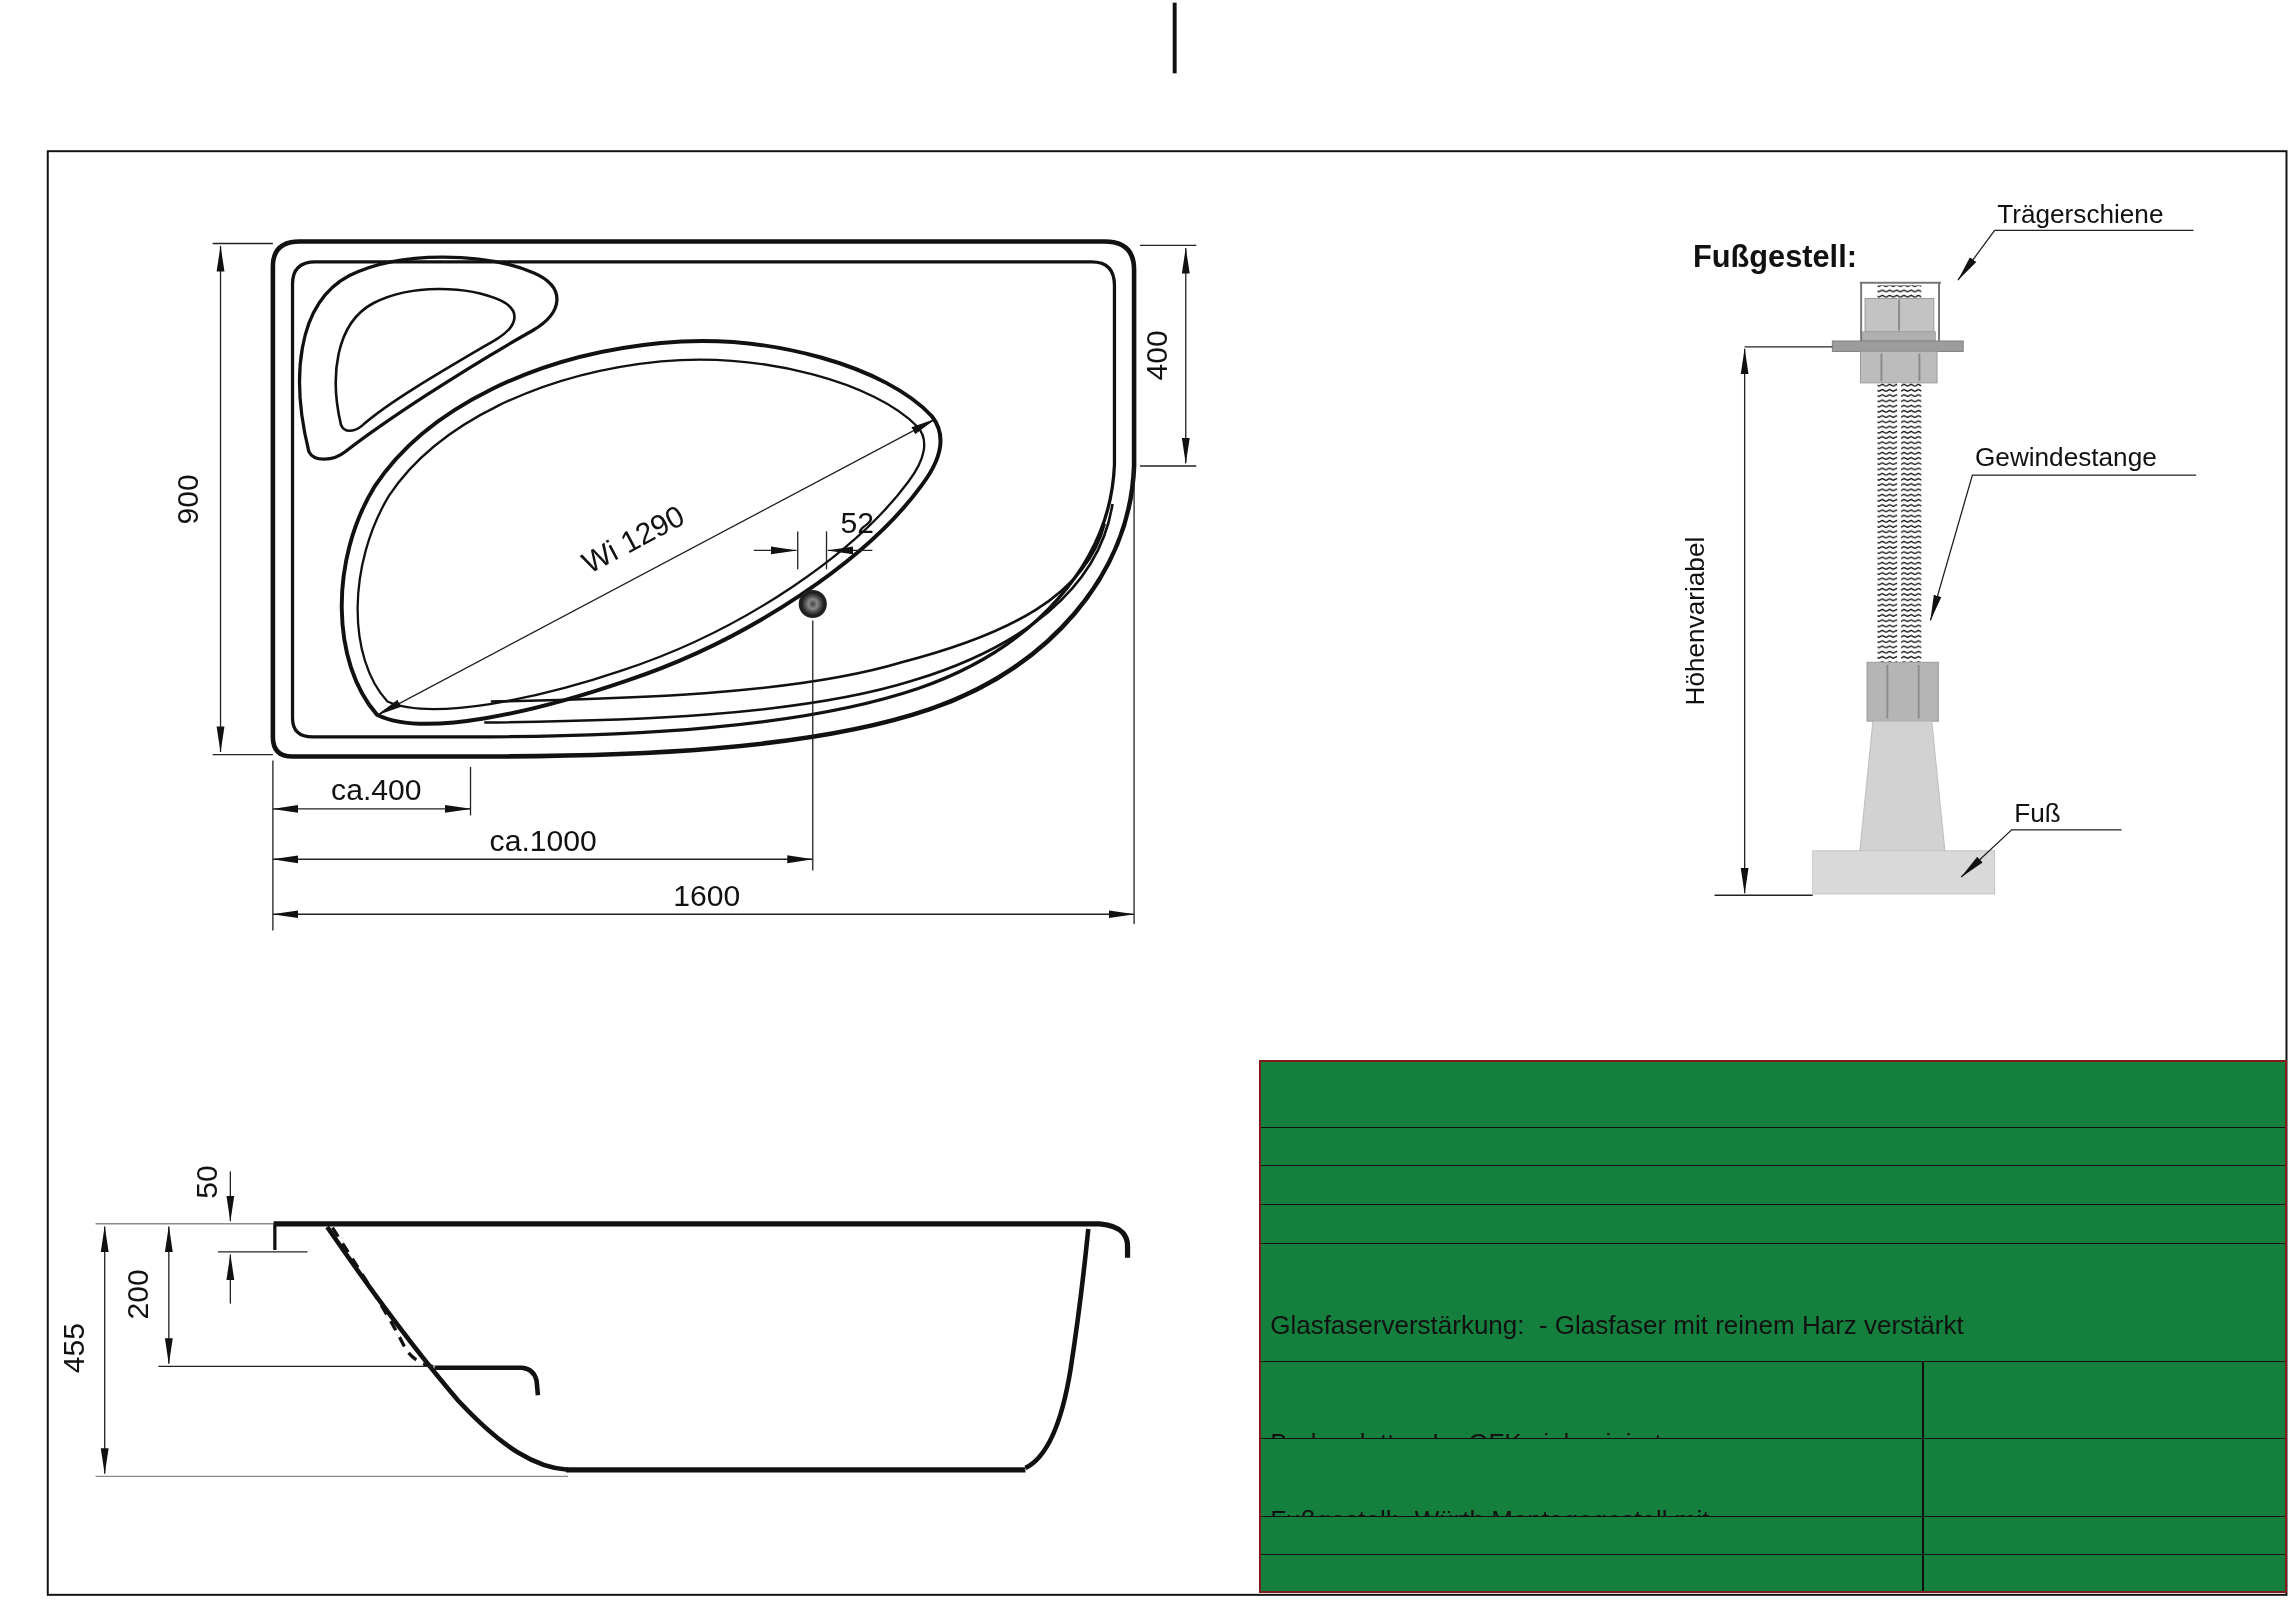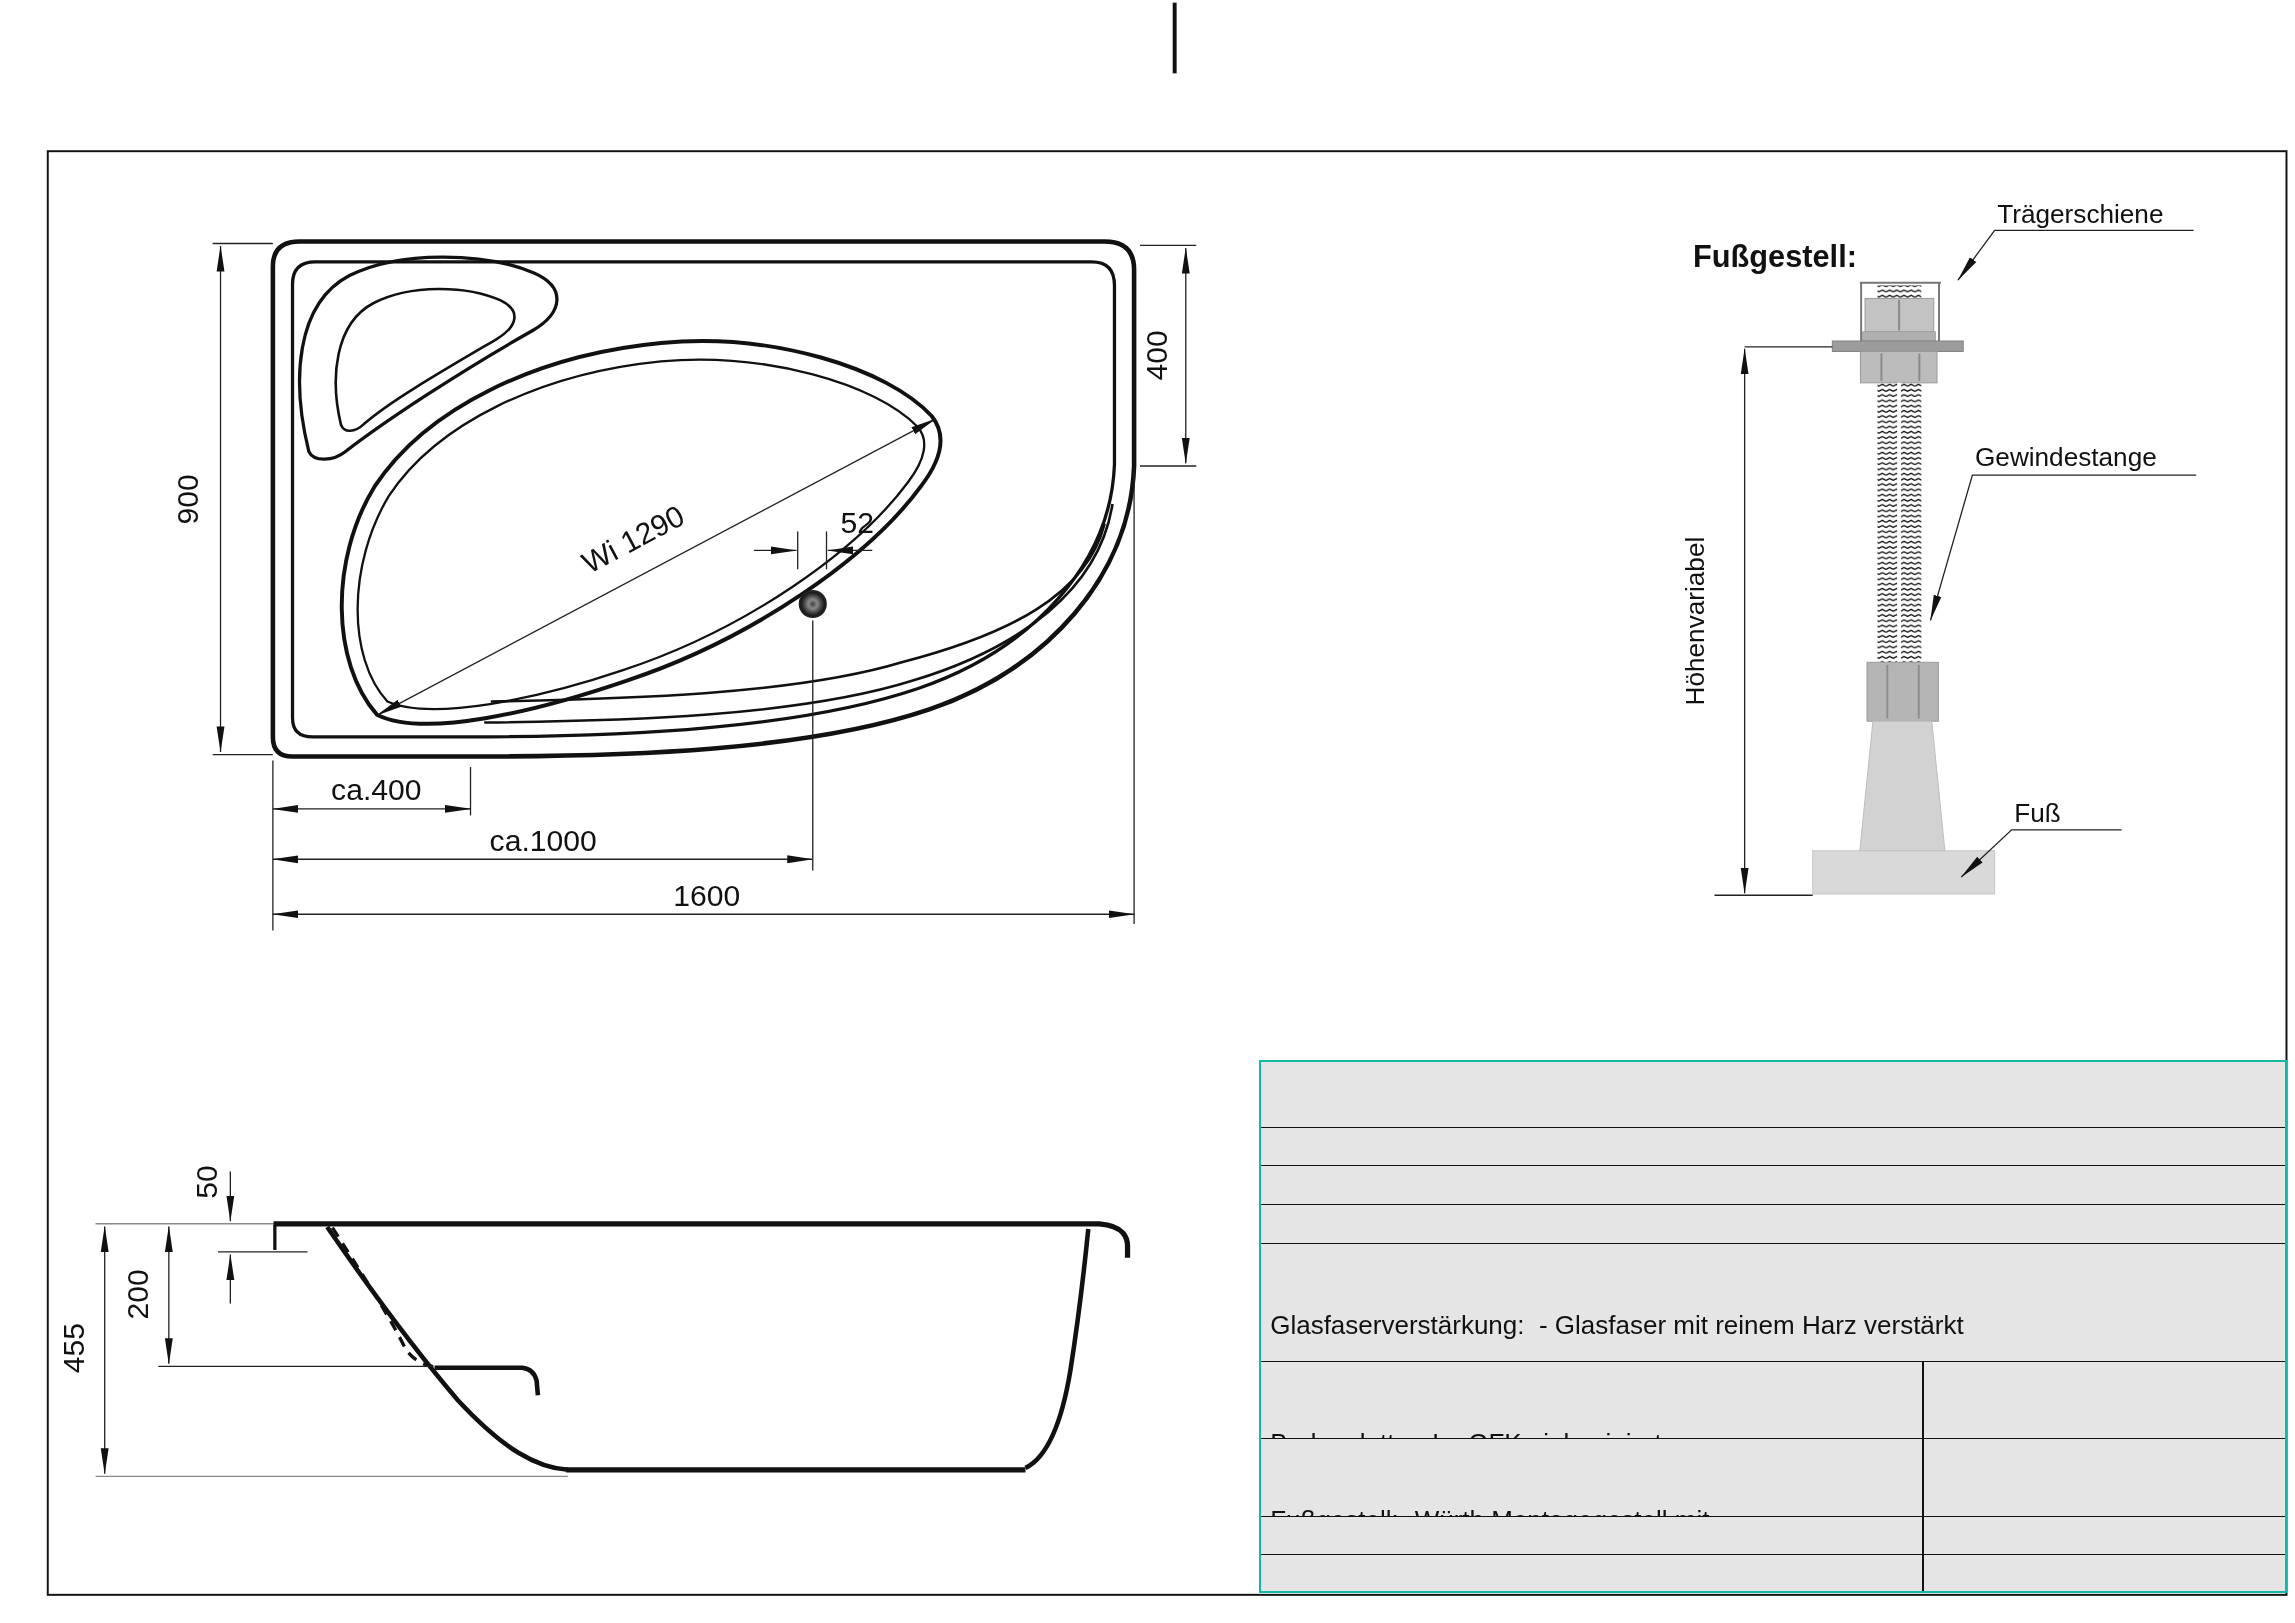--- a/index.html
+++ b/index.html
@@ -3,21 +3,21 @@
 <meta charset="utf-8">
 <style>
   html,body{margin:0;padding:0;background:#ffffff;}
   body{width:2295px;height:1623px;position:relative;font-family:"Liberation Sans",sans-serif;color:#111;}
   svg{position:absolute;left:0;top:0;}
   .dimtxt{font-size:46px;fill:#111;}
   .lbltxt{font-size:40px;fill:#111;}
   .titletxt{font-size:47px;font-weight:bold;fill:#111;}
   
   #spec-table{position:absolute;left:1259px;top:1060px;width:1028px;height:533px;
-    border:2px solid #14b8a6;box-sizing:border-box;background:#e5e5e5;}
+    border:2px solid #7f1d1d;box-sizing:border-box;background:#15803d;}
   .trow{position:absolute;left:0;right:0;border-top:1.3px solid #111;box-sizing:border-box;
     font-size:26px;white-space:pre;overflow:hidden;}
   .trow .ln{padding-left:9.2px;}
   #row-header{border-top:none;}
   .cell-divider{position:absolute;top:299px;bottom:0;left:661px;width:2px;background:#111;}
 </style>
 </head>
 <body>
 
 <svg width="2295" height="1623" viewBox="0 0 3507 2480">

